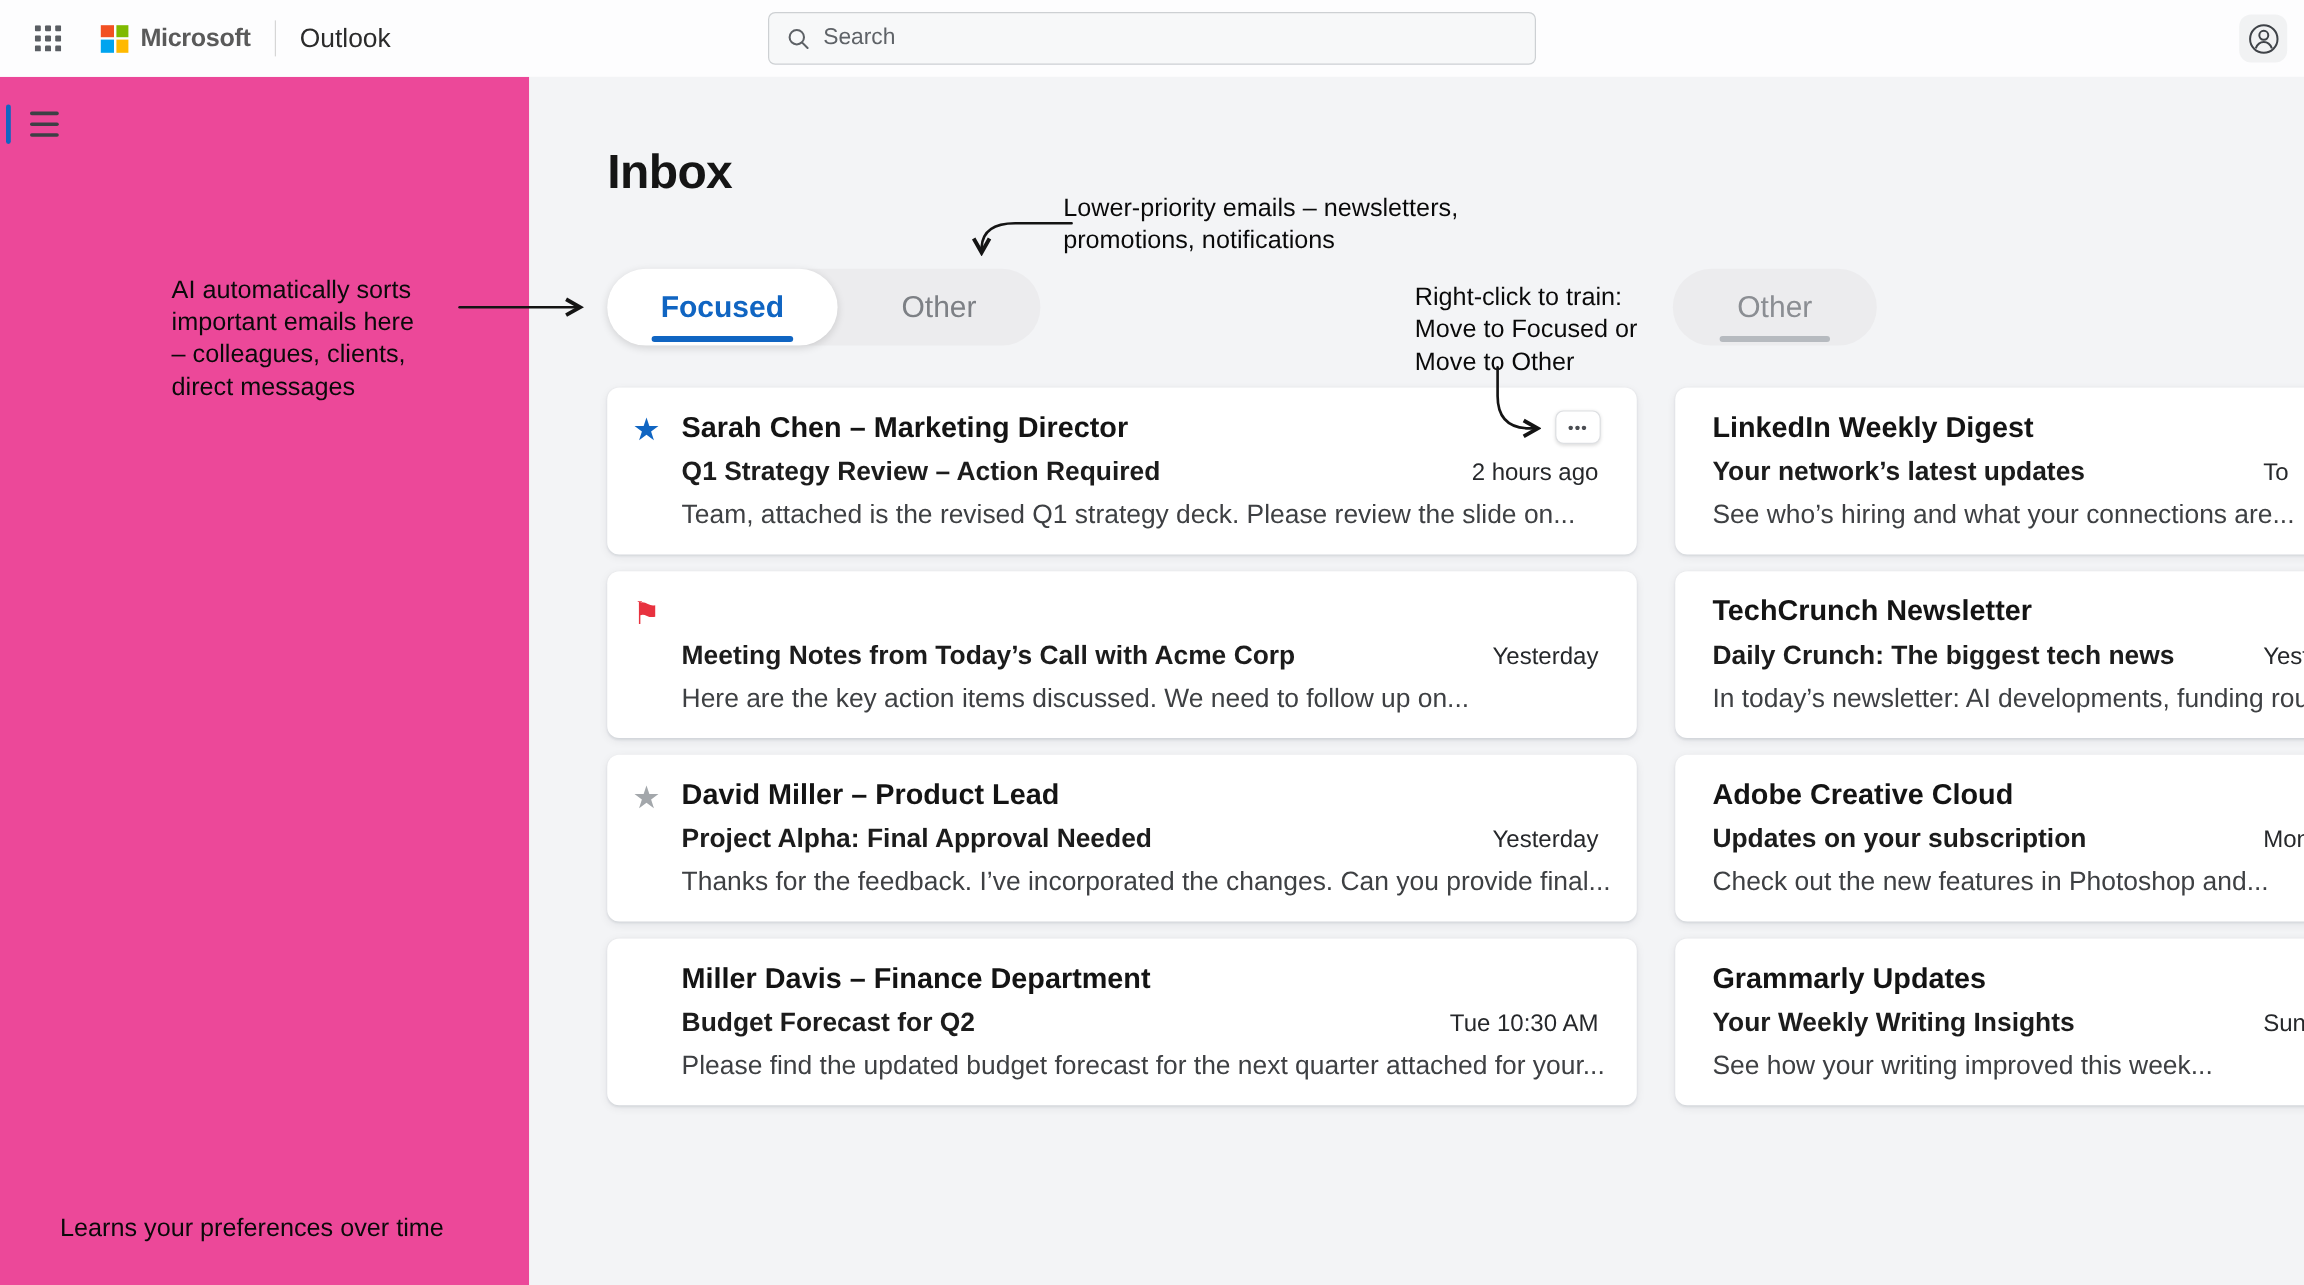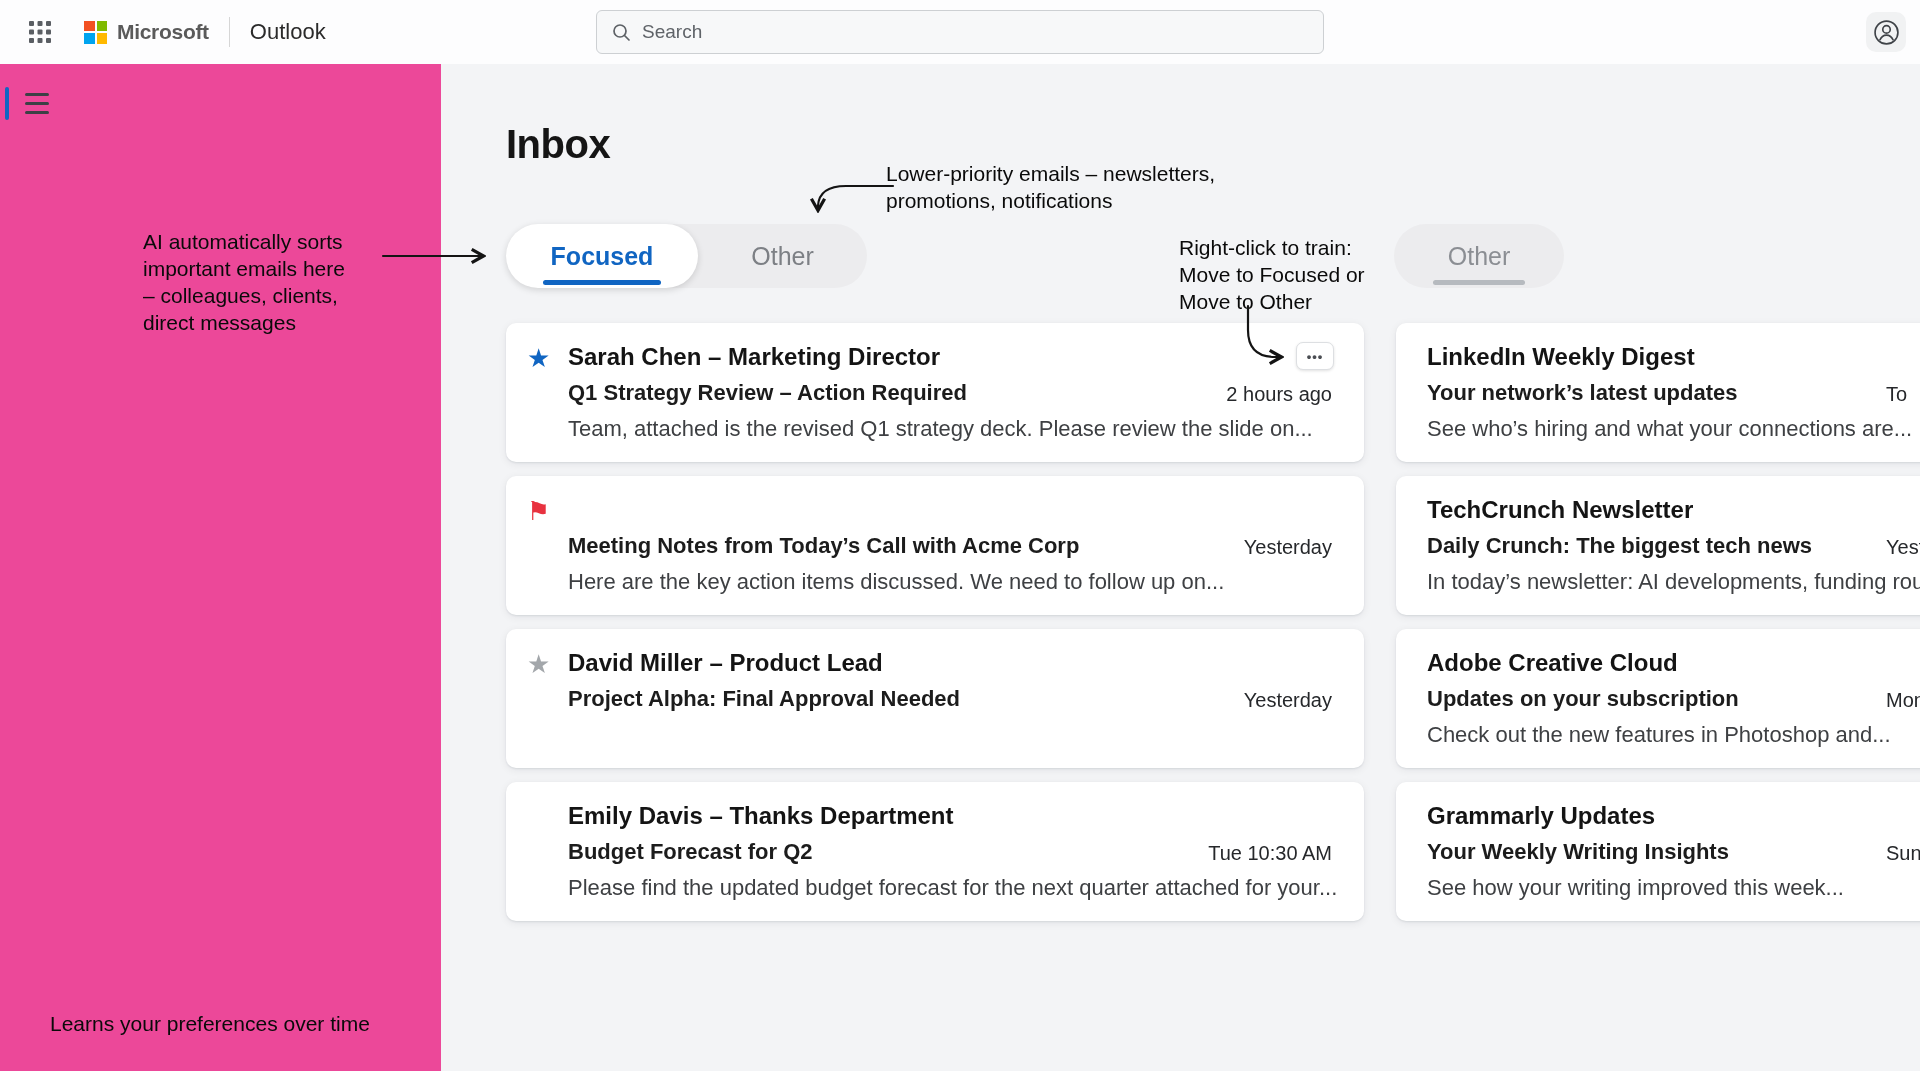--- a/index.html
+++ b/index.html
@@ -9,21 +9,21 @@
 
   
   .topbar { position:absolute; top:0; left:0; width:1920px; height:64px; background:#fdfdfe; display:flex; align-items:center; z-index:6; }
   .waffle-btn { margin-left:20px; width:40px; height:40px; border:none; background:transparent; display:flex; align-items:center; justify-content:center; cursor:pointer; }
   .ms-logo { margin-left:24px; display:flex; align-items:center; gap:10px; }
   .ms-squares { display:grid; grid-template-columns:10.5px 10.5px; grid-template-rows:10.5px 10.5px; gap:2px; }
   .ms-squares span { width:10.5px; height:10.5px; display:block; }
   .ms-brand { font-size:21px; font-weight:700; color:#5a5a5a; letter-spacing:-0.3px; }
   .topbar-divider { width:1px; height:30px; background:#d6d6d6; margin:0 20px; }
   .app-name { font-size:22px; color:#2b2b2b; }
-  .search-box { position:absolute; left:50%; top:10px; transform:translateX(-50%); width:728px; height:44px; background:#f7f8f9; border:1px solid #cdd0d3; border-radius:6px; display:flex; align-items:center; padding:12px 14px; gap:11px; }
+  .search-box { position:absolute; left:50%; top:10px; transform:translateX(-50%); width:640px; height:44px; background:#f7f8f9; border:1px solid #cdd0d3; border-radius:6px; display:flex; align-items:center; padding:12px 14px; gap:11px; }
   .search-box input { flex:1; border:none; outline:none; background:transparent; font-size:19px; color:#333; font-family:inherit; }
   .search-box input::placeholder { color:#5f6368; }
   .account-btn { position:absolute; right:14px; top:12px; width:40px; height:40px; border:none; border-radius:10px; background:#f1f2f3; display:flex; align-items:center; justify-content:center; cursor:pointer; }
 
   
   .sidebar { position:absolute; top:64px; left:0; width:441px; height:1007px; background:#ec4899; }
   .nav-accent { position:absolute; left:5px; top:23px; width:4px; height:33px; border-radius:2px; background:#1065c2; }
   .hamburger-btn { position:absolute; left:16px; top:18px; width:42px; height:42px; border:none; background:transparent; display:flex; flex-direction:column; justify-content:center; align-items:center; gap:6px; cursor:pointer; }
   .hamburger-btn span { width:24px; height:3px; border-radius:2px; background:#3c4045; display:block; }
 
@@ -174,24 +174,25 @@
     <span class="subject">Meeting Notes from Today’s Call with Acme Corp</span>
     <span class="time">Yesterday</span>
     <span class="preview">Here are the key action items discussed. We need to follow up on...</span>
   </article>
 
   <article class="card focused-card" style="top:565px">
     <span class="mail-icon" style="color: rgb(163, 167, 171);">★</span>
     <span class="sender">David Miller – Product Lead</span>
     <span class="subject">Project Alpha: Final Approval Needed</span>
     <span class="time">Yesterday</span>
+    <span class="preview">Thanks for the feedback. I’ve incorporated the changes. Can you provide final...</span>
   </article>
 
   <article class="card focused-card" style="top:718px">
-    <span class="sender">Emily Davis – Thanks Department</span>
+    <span class="sender">Miller Davis – Finance Department</span>
     <span class="subject">Budget Forecast for Q2</span>
     <span class="time">Tue 10:30 AM</span>
     <span class="preview">Please find the updated budget forecast for the next quarter attached for your...</span>
   </article>
 
   <article class="card other-card" style="top:259px">
     <span class="sender">LinkedIn Weekly Digest</span>
     <span class="subject">Your network’s latest updates</span>
     <span class="time">To</span>
     <span class="preview">See who’s hiring and what your connections are...</span>

